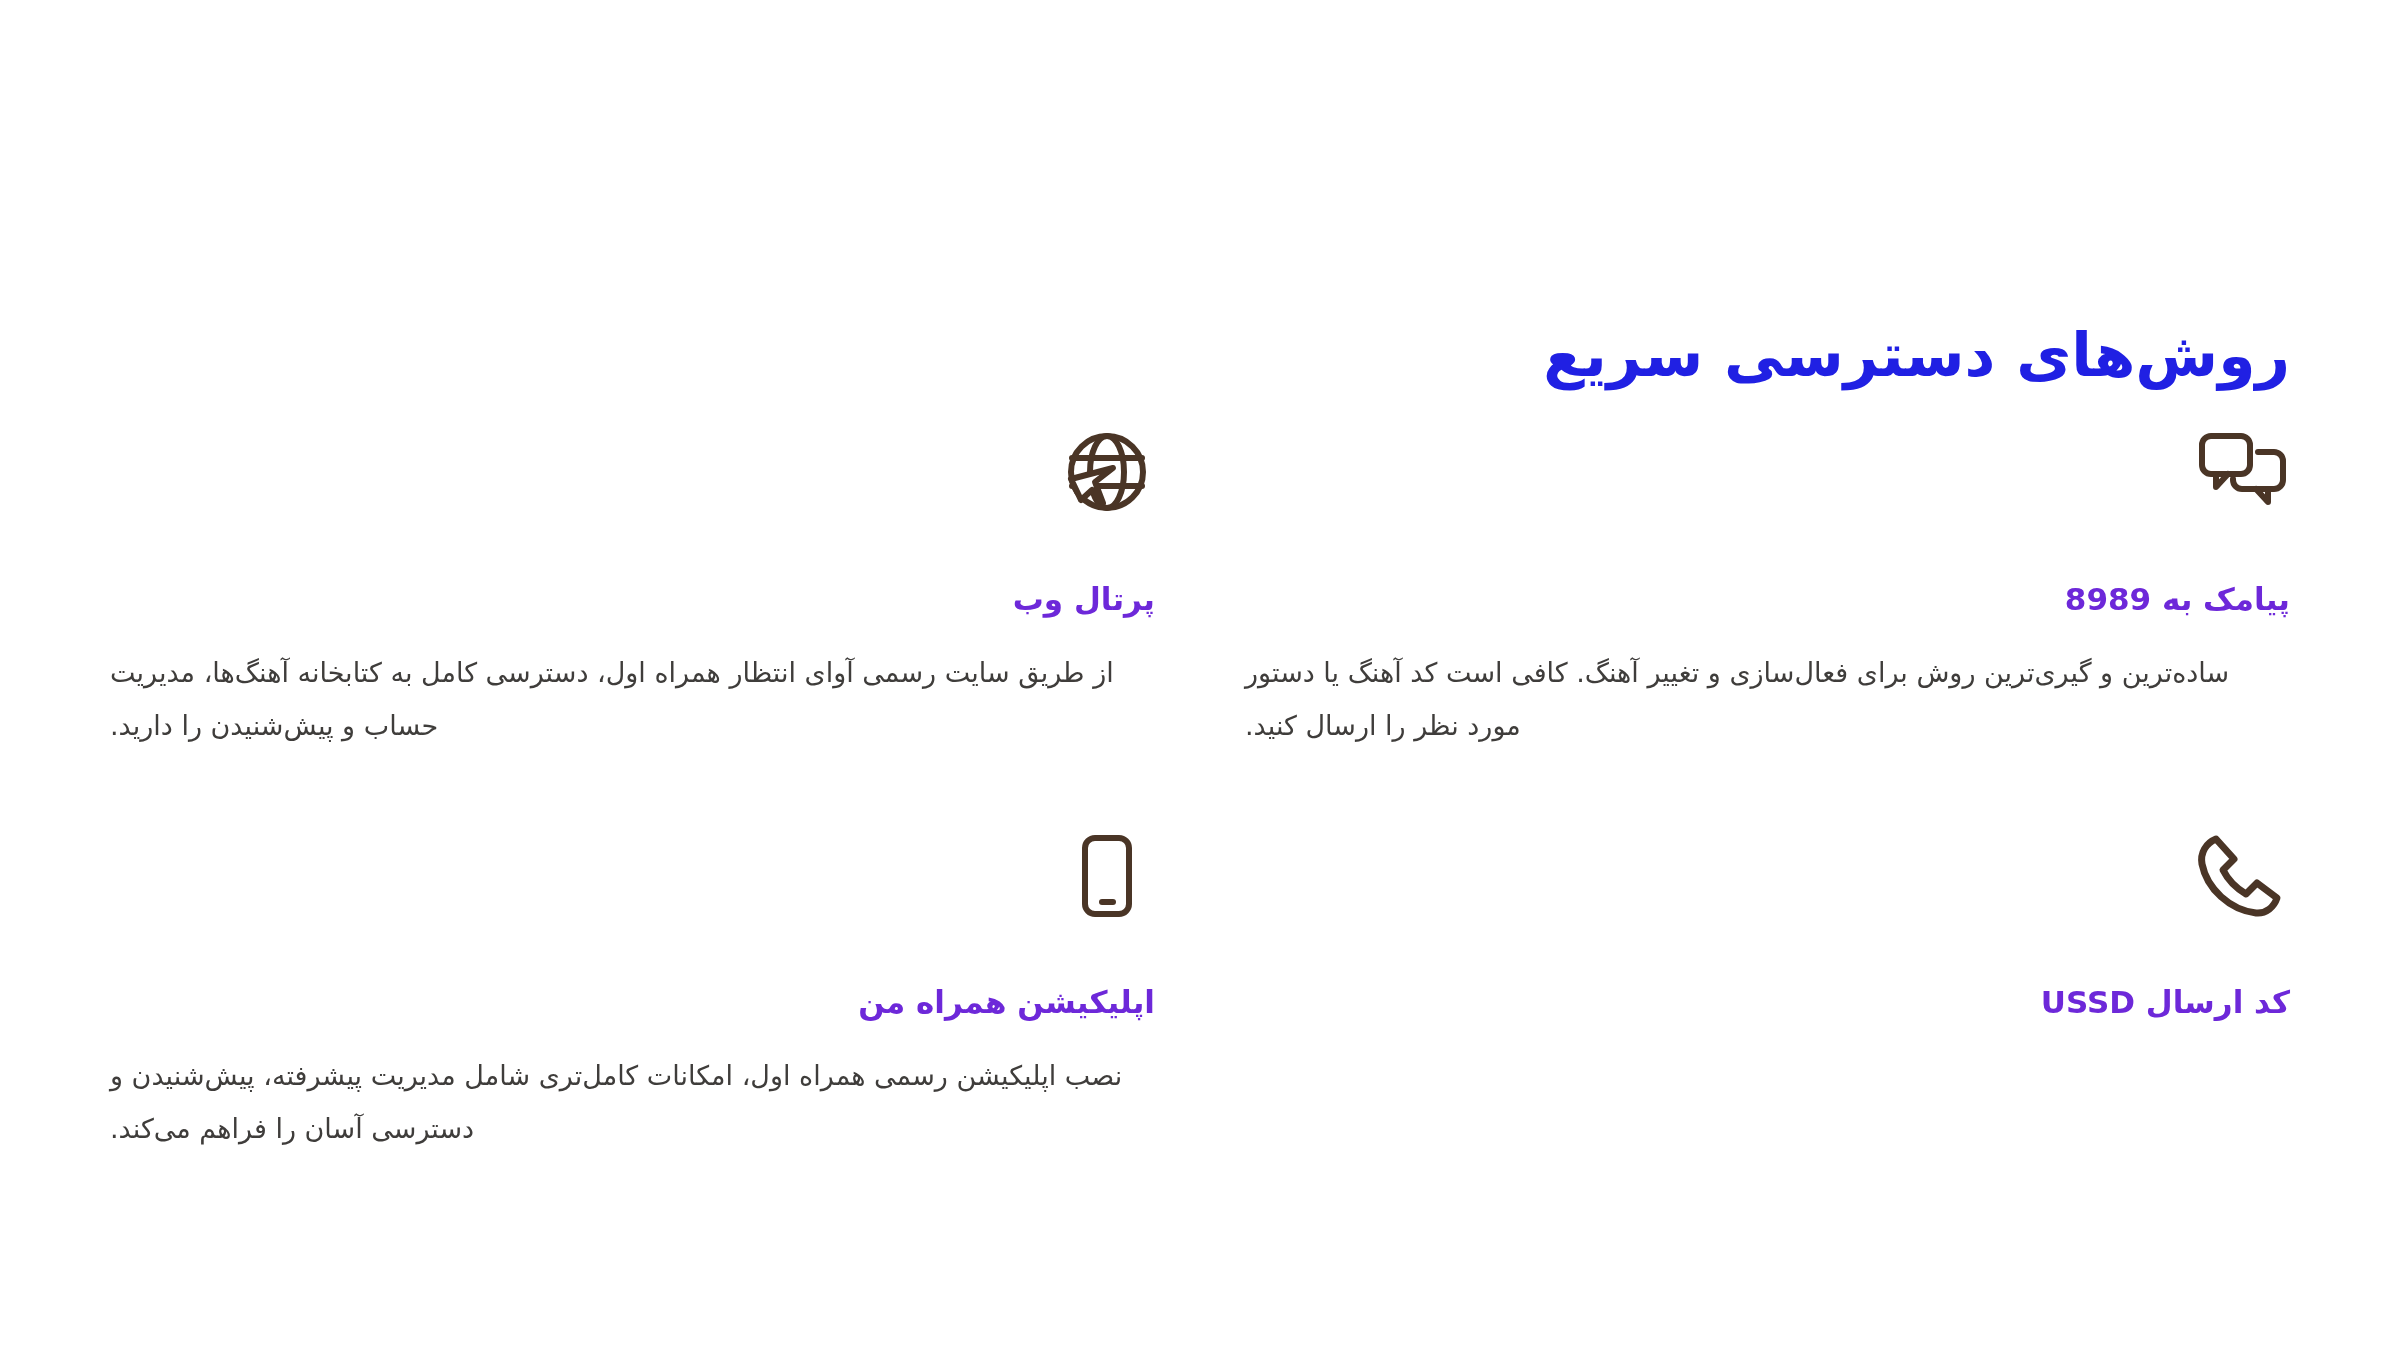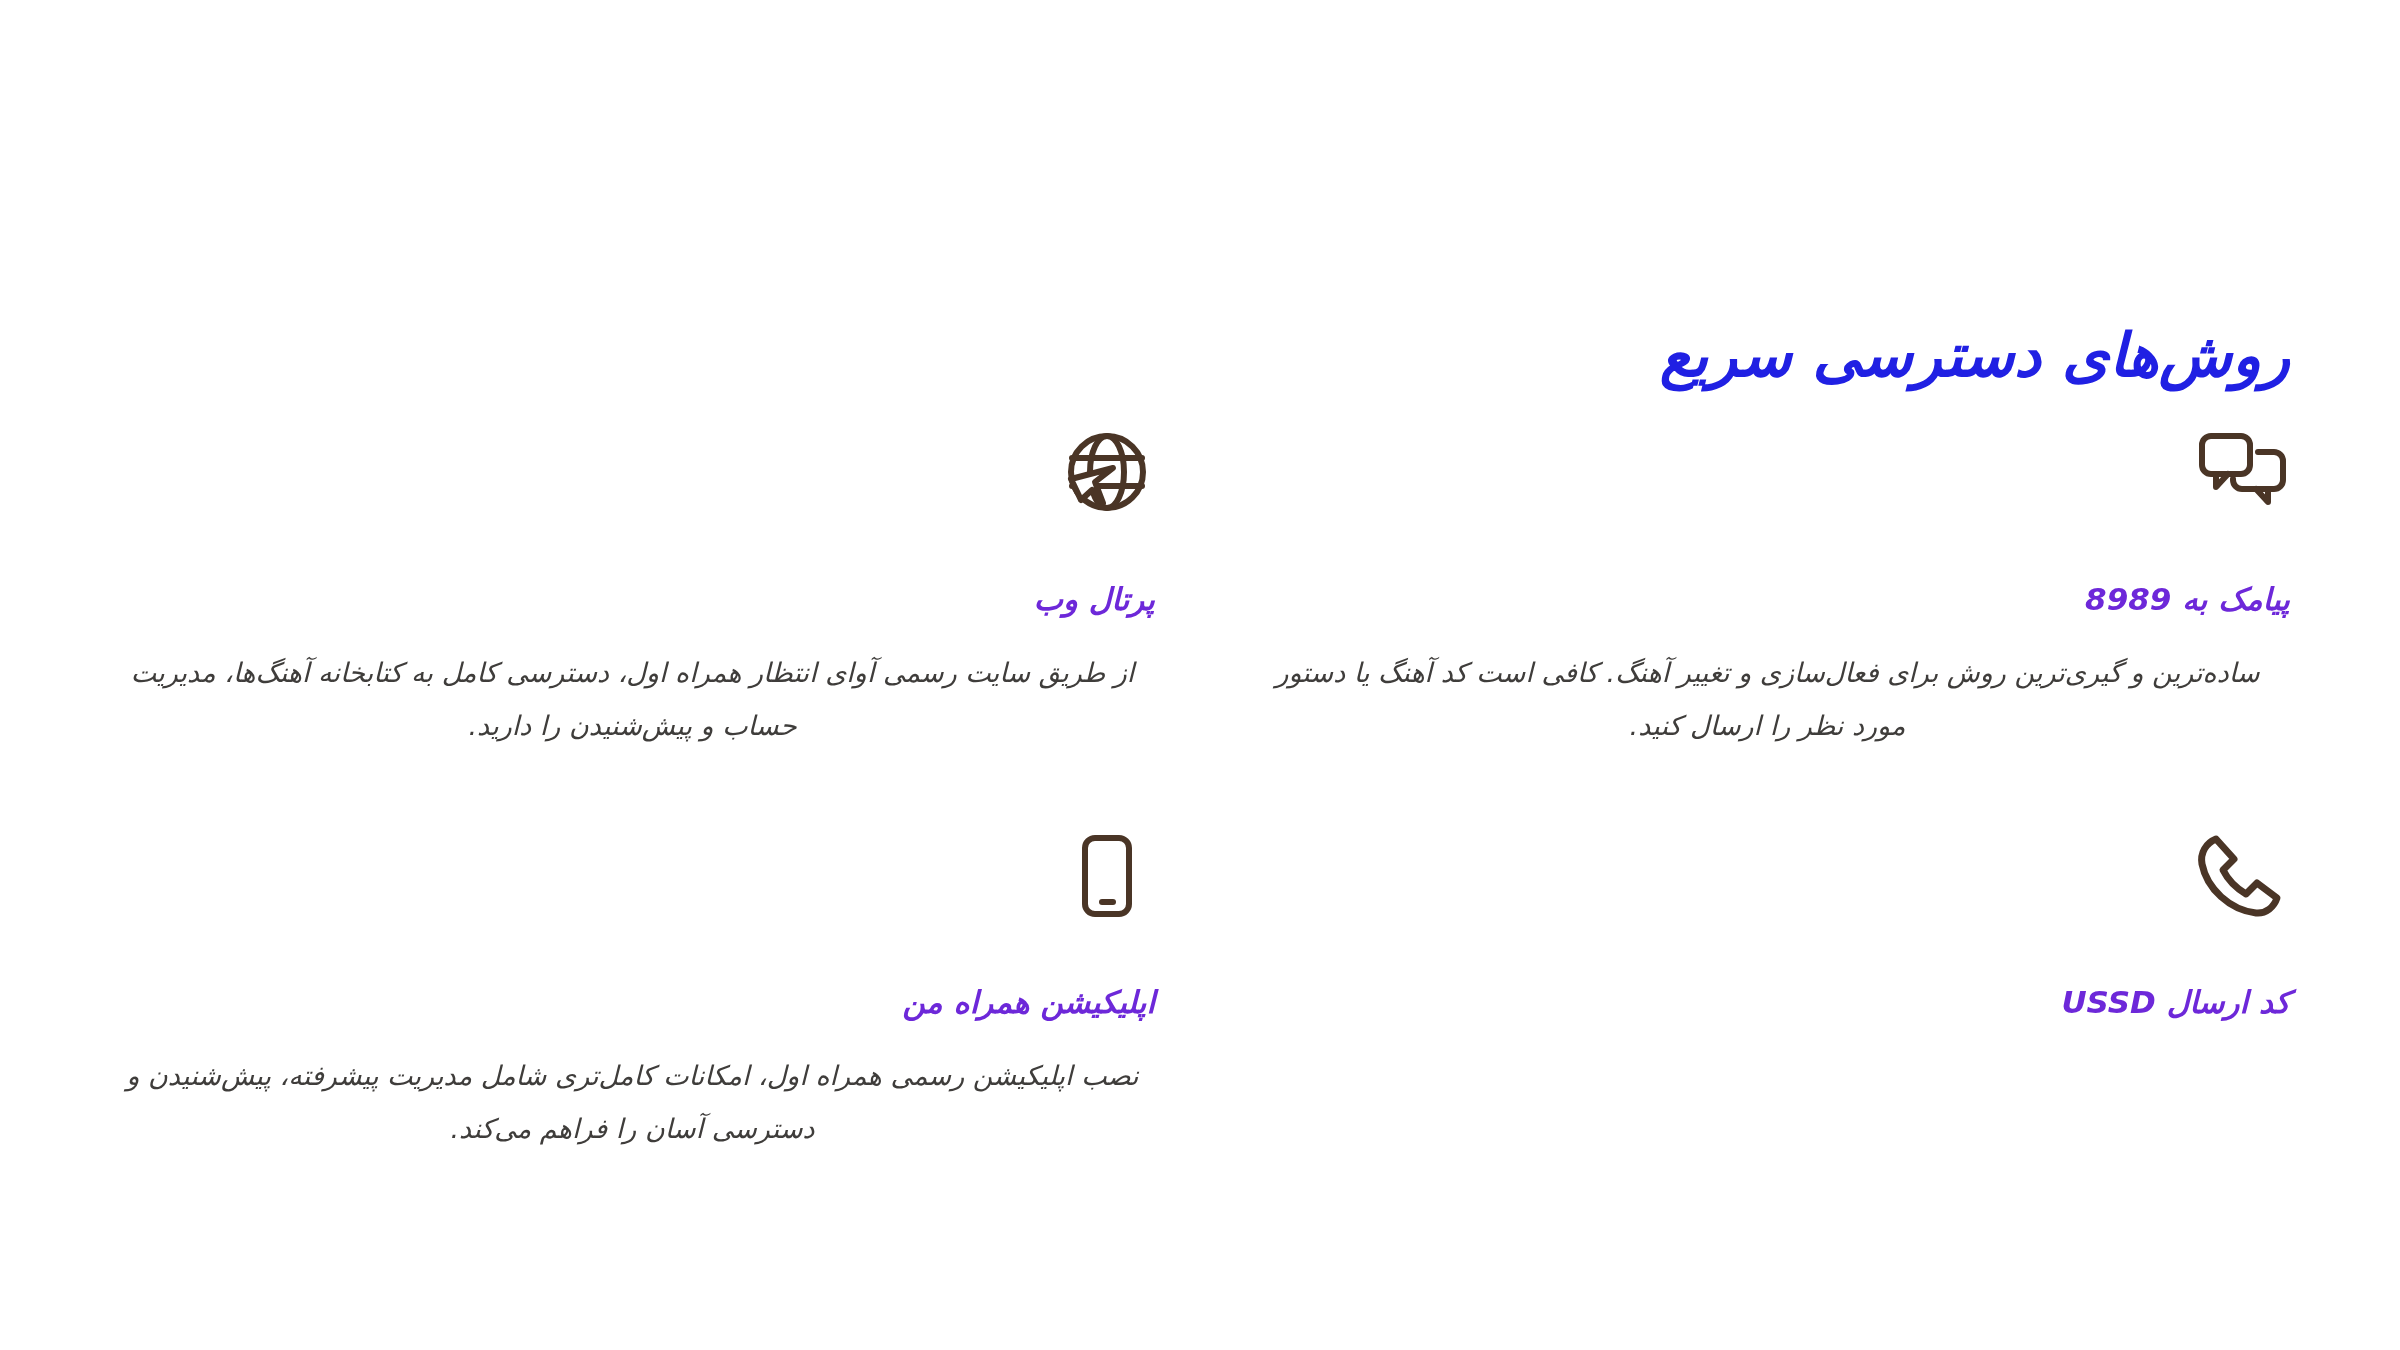--- a/index.html
+++ b/index.html
@@ -14,21 +14,20 @@
     font-family: "DejaVu Sans", "Liberation Sans", sans-serif;
     overflow: hidden;
     direction: rtl;
   }
 
   .page {
     position: relative;
     width: 2400px;
     height: 1350px;
     background: #ffffff;
-    font-style: italic;
   }
 
   
   .section-title {
     position: absolute;
     top: 268px;
     right: 110px;
     width: 2180px;
     text-align: right;
     color: #2020e3;
@@ -81,21 +80,21 @@
     text-align: right;
     direction: rtl;
     white-space: nowrap;
   }
 
   .method-desc {
     color: #3f3d3b;
     font-size: 27px;
     font-weight: 400;
     line-height: 1.95;
-    text-align: center;
+    text-align: left;
     direction: rtl;
     margin: 0;
   }
   .method-desc b,
   .method-desc .code {
     font-weight: 700;
     color: #323030;
   }
 
   

